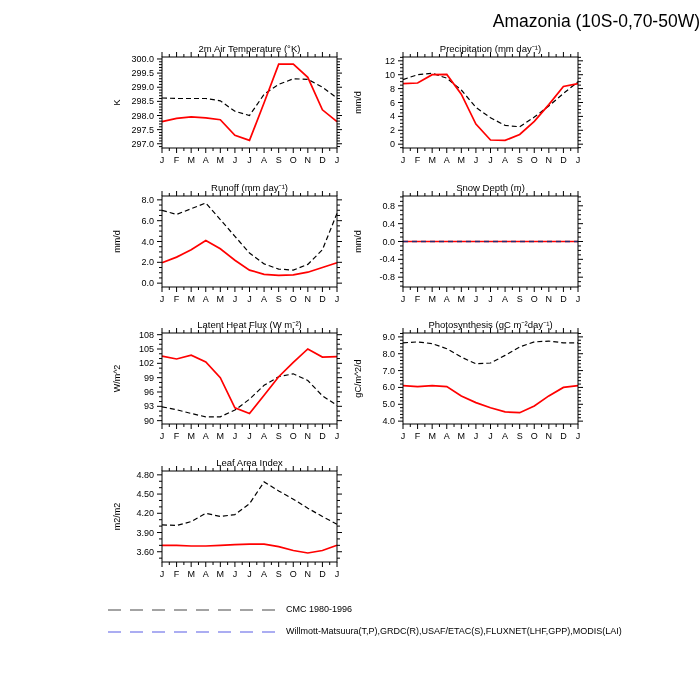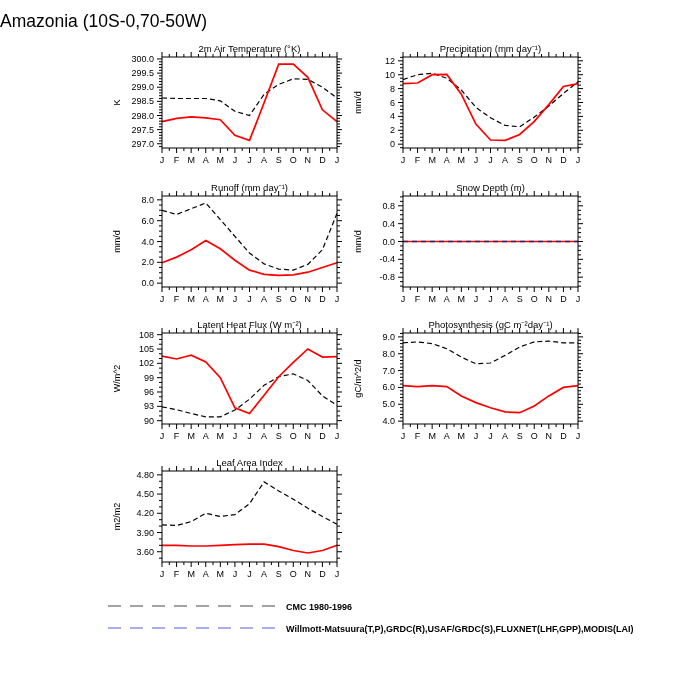--- a/index.html
+++ b/index.html
@@ -1,23 +1,23 @@
 <!DOCTYPE html>
 <html><head>
 <meta charset="utf-8">
 <style>
   html,body{margin:0;padding:0;background:#ffffff;}
   #screen{position:relative;width:700px;height:700px;background:#ffffff;
           font-family:"Liberation Sans",sans-serif;color:#000;overflow:hidden;}
-  .main-title{position:absolute;top:11px;left:0;width:700px;text-align:left;
+  .main-title{position:absolute;top:11px;left:0;width:700px;text-align:right;
               font-size:17.5px;color:#000;}
   .plot{position:absolute;width:250px;height:132px;}
   .plot svg{display:block;}
   .plot text{font-family:"Liberation Sans",sans-serif;fill:#000;}
-  .legend-row{position:absolute;display:flex;align-items:flex-start;gap:9px;height:12px;font-weight:bold;}
+  .legend-row{position:absolute;display:flex;align-items:flex-end;gap:9px;height:12px;}
   .legend-label{font-size:9px;color:#000;white-space:nowrap;}
 </style>
 </head>
 <body>
 
 <div id="screen">
   <div class="main-title">Amazonia (10S-0,70-50W)</div>
 
   <div class="plot" style="left:107px;top:41px">
       <svg width="250" height="132" viewBox="0 0 250 132">
@@ -898,15 +898,15 @@
   <div class="legend-row" style="left:107px;top:602px">
     <svg width="170" height="8">
       <line x1="1" y1="4" x2="169" y2="4" stroke-width="2.2" stroke="#a3a3a3" stroke-dasharray="13 9"></line>
     </svg>
     <span class="legend-label">CMC 1980-1996</span>
   </div>
   <div class="legend-row" style="left:107px;top:624px">
     <svg width="170" height="8">
       <line x1="1" y1="4" x2="169" y2="4" stroke-width="2.2" stroke="#abadf2" stroke-dasharray="13 9"></line>
     </svg>
-    <span class="legend-label">Willmott-Matsuura(T,P),GRDC(R),USAF/GRDC(S),FLUXNET(LHF,GPP),MODIS(LAI)</span>
+    <span class="legend-label">Willmott-Matsuura(T,P),GRDC(R),USAF/ETAC(S),FLUXNET(LHF,GPP),MODIS(LAI)</span>
   </div>
 </div>
 
 </body></html>

